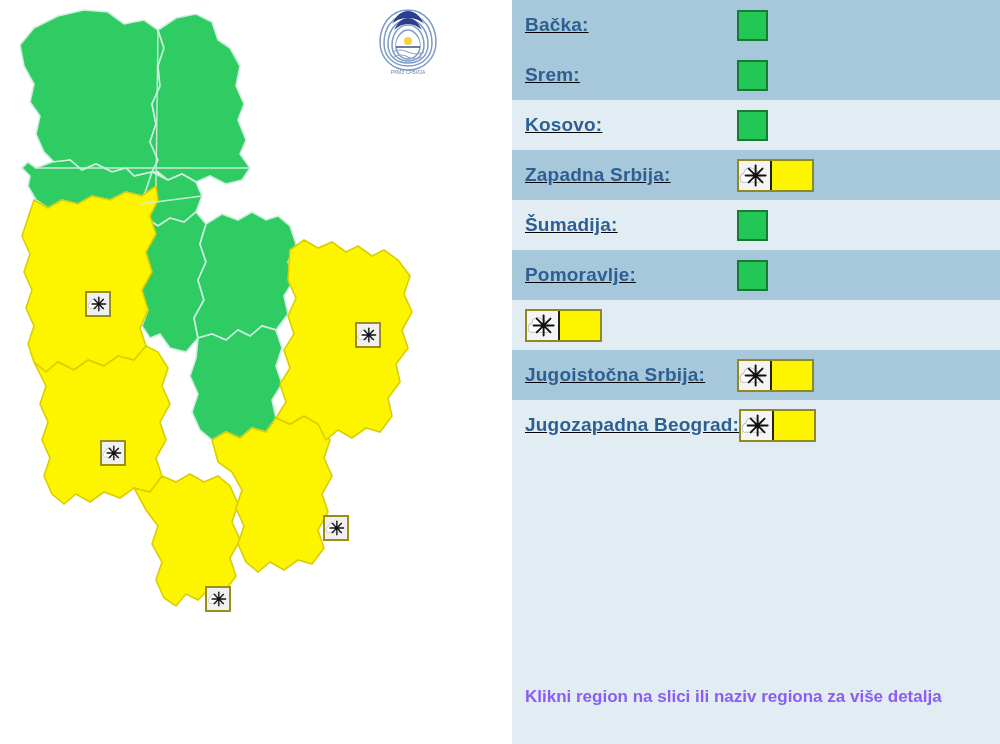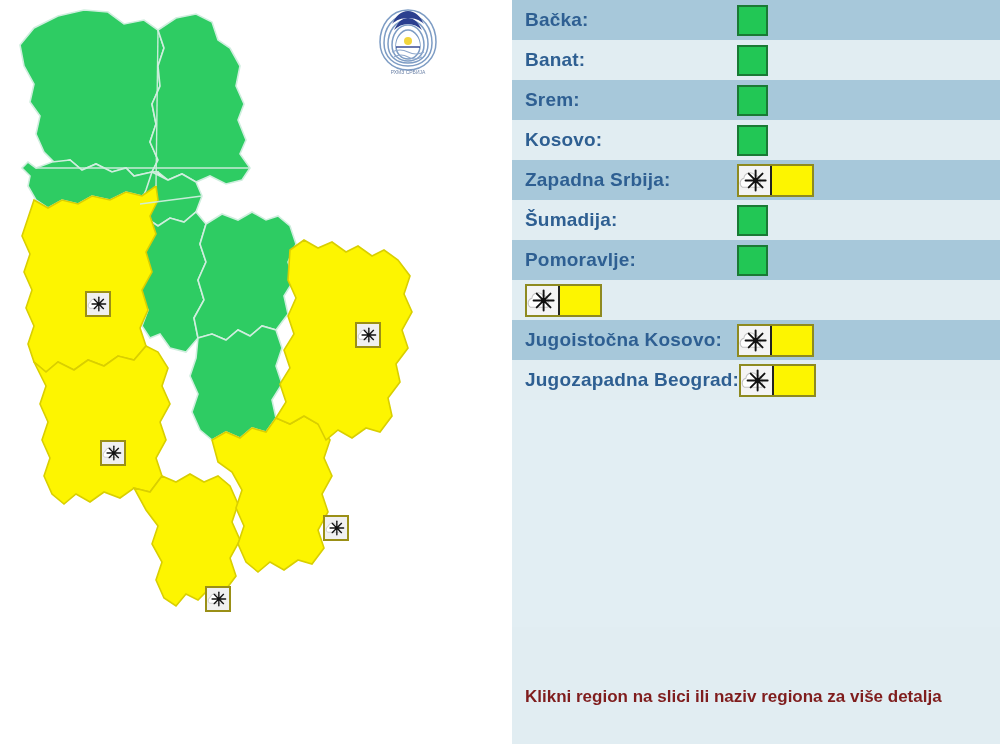--- a/index.html
+++ b/index.html
@@ -62,24 +62,25 @@
     position: absolute;
     left: 512px;
     top: 0;
     width: 488px;
     height: 744px;
     background: #e2eef3;
   }
   .row {
     position: relative;
     box-sizing: border-box;
-    height: 40px;
+    height: 50px;
     display: flex;
     align-items: center;
     padding-left: 13px;
+    text-decoration: underline;
   }
   .row.odd  { background: #a7c8da; }
   .row.even { background: #e1edf2; }
 
   .row-label {
     font-size: 19px;
     font-weight: bold;
     color: #2e5f92;
     letter-spacing: 0.2px;
     white-space: nowrap;
@@ -129,21 +130,21 @@
     left: 0;
     top: 627px;
     width: 488px;
     height: 117px;
     background: #e1edf2;
     box-sizing: border-box;
     padding-left: 13px;
     padding-top: 60px;
     font-size: 17px;
     font-weight: bold;
-    color: #7f1d1d;
+    color: #8b5cf6;
     white-space: nowrap;
   }
 </style>
 </head>
 <body>
 
 <div id="app">
 
   <div id="map-panel">
 
@@ -316,26 +317,20 @@
 
   <div id="list-panel">
 
     <div class="row odd">
       <span class="row-label">Bačka:</span>
       <span class="badge-slot">
         <span class="badge-green"></span>
       </span>
     </div>
 
-    <div class="row even">
-      <span class="row-label">Banat:</span>
-      <span class="badge-slot">
-        <span class="badge-green"></span>
-      </span>
-    </div>
 
     <div class="row odd">
       <span class="row-label">Srem:</span>
       <span class="badge-slot">
         <span class="badge-green"></span>
       </span>
     </div>
 
     <div class="row even">
       <span class="row-label">Kosovo:</span>
@@ -395,21 +390,21 @@
               </g>
               <circle cx="14" cy="13" r="2.4" fill="#111111"></circle>
             </svg>
           </span>
           <span class="color-cell"></span>
         </span>
       </span>
     </div>
 
     <div class="row odd">
-      <span class="row-label">Jugoistočna Kosovo:</span>
+      <span class="row-label">Jugoistočna Srbija:</span>
       <span class="badge-slot">
         <span class="badge-combo">
           <span class="snow-cell">
             <svg viewBox="0 0 26 26">
               <rect x="0" y="0" width="26" height="26" fill="#f4f4f4"></rect>
               <path d="M2,19 a4.5,4.5 0 0 1 1.5,-8 a5.5,5.5 0 0 1 10,-2.5 a4.5,4.5 0 0 1 4.5,5.5 l0,5 z" fill="#ffffff" stroke="#c2c2c2" stroke-width="0.9"></path>
               <g stroke="#111111" stroke-width="1.7" stroke-linecap="round">
                 <path d="M14,4 L14,22"></path>
                   <path d="M5,13 L23,13"></path>
                 <path d="M7.8,6.8 L20.2,19.2"></path>

